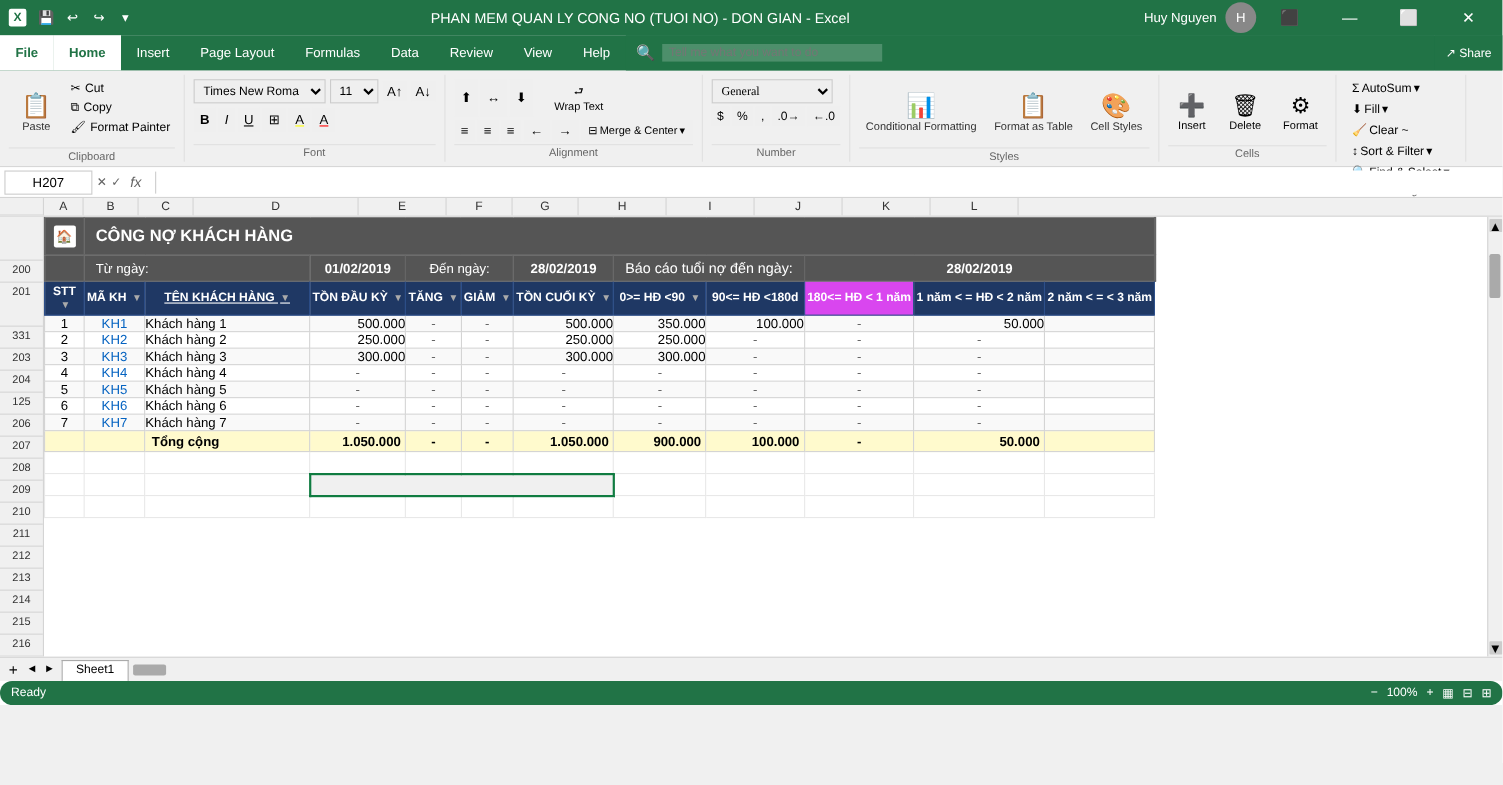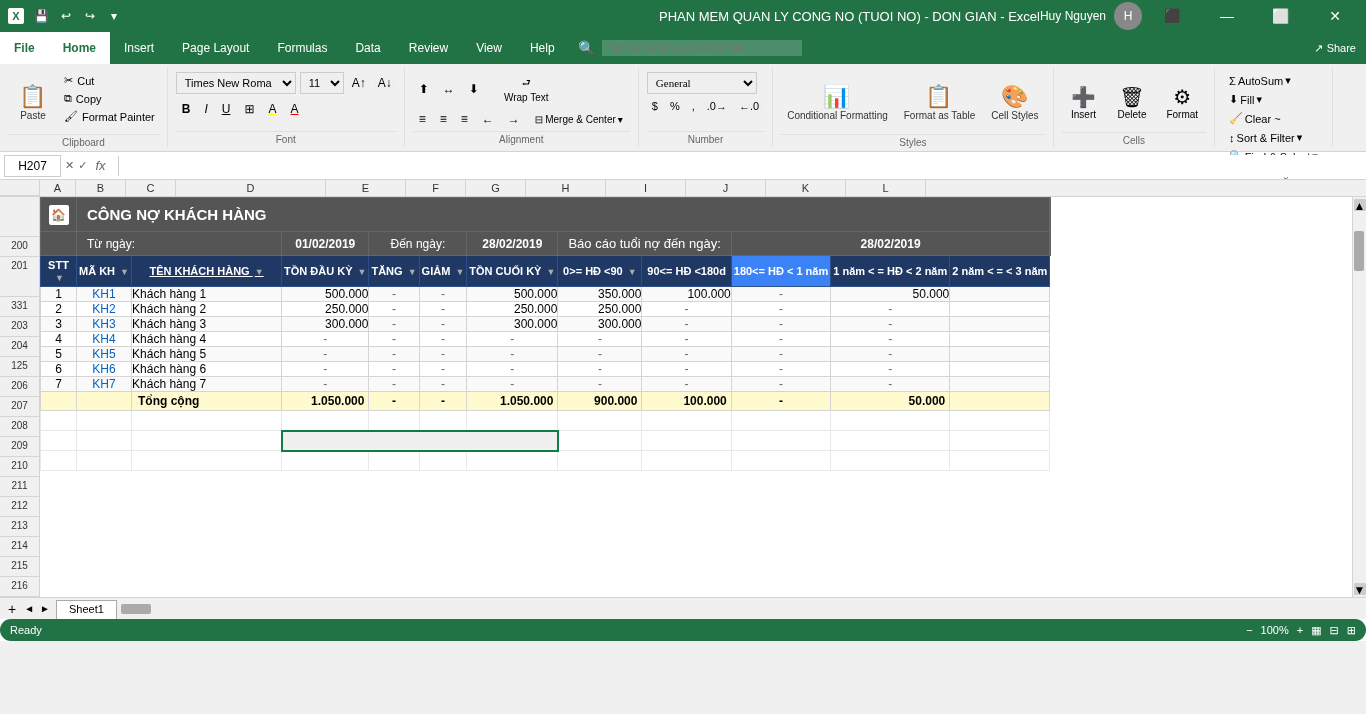--- a/index.html
+++ b/index.html
@@ -9,21 +9,21 @@
     .title-bar {
       background: #217346;
       color: white;
       height: 32px;
       display: flex;
       align-items: center;
       justify-content: space-between;
       padding: 0 8px;
     }
     .title-bar-left { display: flex; align-items: center; gap: 8px; }
-    .title-bar-center { font-size: 13px; font-weight: 500; flex: 1; text-align: right; }
+    .title-bar-center { font-size: 13px; font-weight: 500; flex: 1; text-align: center; }
     .title-bar-right { display: flex; align-items: center; gap: 8px; }
     .title-icon { width: 16px; height: 16px; background: #fff; border-radius: 2px; display: flex; align-items: center; justify-content: center; }
     .win-btn { width: 46px; height: 32px; display: flex; align-items: center; justify-content: center; cursor: pointer; font-size: 14px; }
 
     
     .qat { background: #217346; height: 24px; display: flex; align-items: center; padding: 0 8px; gap: 4px; }
     .qat-btn { color: white; width: 20px; height: 20px; display: flex; align-items: center; justify-content: center; cursor: pointer; font-size: 12px; }
     .ribbon-tabs { background: #217346; display: flex; height: 32px; }
     .ribbon-tab { color: white; padding: 0 14px; display: flex; align-items: center; cursor: pointer; font-size: 12px; height: 32px; }
     .ribbon-tab.active { background: #fff; color: #217346; font-weight: 600; }
@@ -50,21 +50,21 @@
     .merge-btn { border: 1px solid transparent; padding: 2px 6px; cursor: pointer; font-size: 10px; white-space: nowrap; display: flex; align-items: center; gap: 2px; }
     .num-select { border: 1px solid #ccc; padding: 1px 4px; font-size: 11px; width: 110px; height: 22px; font-family: Liberation Serif, serif; }
     .num-btns { display: flex; gap: 2px; }
     .num-btn { border: 1px solid transparent; padding: 2px 4px; cursor: pointer; font-size: 11px; }
     .cell-btn-big { display: flex; flex-direction: column; align-items: center; justify-content: center; padding: 2px 8px; cursor: pointer; height: 60px; min-width: 44px; border-radius: 2px; }
     .cell-btn-big .icon { font-size: 20px; }
     .cell-btn-big .label { font-size: 10px; }
 
     
     .formula-bar { display: flex; align-items: center; height: 28px; background: #fff; border-bottom: 1px solid #d4d4d4; padding: 0 4px; gap: 4px; }
-    .name-box { border: 1px solid #ccc; width: 57px; height: 22px; padding: 0 4px; font-size: 12px; text-align: center; }
+    .name-box { border: 1px solid #ccc; width: 80px; height: 22px; padding: 0 4px; font-size: 12px; text-align: center; }
     .formula-divider { width: 1px; height: 20px; background: #ccc; margin: 0 4px; }
     .formula-input { flex: 1; height: 22px; border: none; outline: none; font-size: 12px; padding: 0 4px; }
     .fx-label { font-style: italic; color: #666; font-size: 13px; padding: 0 4px; }
 
     
     .data-row td { background: white; border: 1px solid #d4d4d4; }
     .data-row:nth-child(even) td { background: #f9f9f9; }
 
     .cell-num { text-align: right; }
     .cell-center { text-align: center; }
@@ -359,21 +359,21 @@
           <tr>
             <td style="background:#1F3864;color:white;font-weight:bold;text-align:center;border:1px solid #2d4f8a;padding:3px 2px;font-size:11px;">STT <span class="filter-arrow">▼</span></td>
             <td style="background:#1F3864;color:white;font-weight:bold;text-align:center;border:1px solid #2d4f8a;padding:3px 2px;font-size:11px;">MÃ KH <span class="filter-arrow">▼</span></td>
             <td style="background:#1F3864;color:white;font-weight:bold;text-align:center;border:1px solid #2d4f8a;padding:3px 2px;font-size:11px;width:150px;text-decoration:underline;">TÊN KHÁCH HÀNG <span class="filter-arrow">▼</span></td>
             <td style="background:#1F3864;color:white;font-weight:bold;text-align:center;border:1px solid #2d4f8a;padding:3px 2px;font-size:11px;">TỒN ĐẦU KỲ <span class="filter-arrow">▼</span></td>
             <td style="background:#1F3864;color:white;font-weight:bold;text-align:center;border:1px solid #2d4f8a;padding:3px 2px;font-size:11px;">TĂNG <span class="filter-arrow">▼</span></td>
             <td style="background:#1F3864;color:white;font-weight:bold;text-align:center;border:1px solid #2d4f8a;padding:3px 2px;font-size:11px;">GIẢM <span class="filter-arrow">▼</span></td>
             <td style="background:#1F3864;color:white;font-weight:bold;text-align:center;border:1px solid #2d4f8a;padding:3px 2px;font-size:11px;">TỒN CUỐI KỲ <span class="filter-arrow">▼</span></td>
             <td style="background:#1F3864;color:white;font-weight:bold;text-align:center;border:1px solid #2d4f8a;padding:3px 2px;font-size:11px;">0&gt;= HĐ &lt;90 <span class="filter-arrow">▼</span></td>
             <td style="background:#1F3864;color:white;font-weight:bold;text-align:center;border:1px solid #2d4f8a;padding:3px 2px;font-size:11px;">90&lt;= HĐ &lt;180d</td>
-            <td style="background:#3b82f6;color:white;font-weight:bold;text-align:center;border:1px solid #2d4f8a;padding:3px 2px;font-size:11px;">180&lt;= HĐ &lt; 1 năm</td>
+            <td style="background:#d946ef;color:white;font-weight:bold;text-align:center;border:1px solid #2d4f8a;padding:3px 2px;font-size:11px;">180&lt;= HĐ &lt; 1 năm</td>
             <td style="background:#1F3864;color:white;font-weight:bold;text-align:center;border:1px solid #2d4f8a;padding:3px 2px;font-size:11px;">1 năm &lt; = HĐ &lt; 2 năm</td>
             <td style="background:#1F3864;color:white;font-weight:bold;text-align:center;border:1px solid #2d4f8a;padding:3px 2px;font-size:11px;">2 năm &lt; = &lt; 3 năm</td>
           </tr>
 
           <tr class="data-row">
             <td class="cell-center">1</td>
             <td class="cell-center" style="color:#0563C1;cursor:pointer;">KH1</td>
             <td class="cell-left">Khách hàng 1</td>
             <td class="cell-num">500.000</td>
             <td class="cell-dash">-</td>

